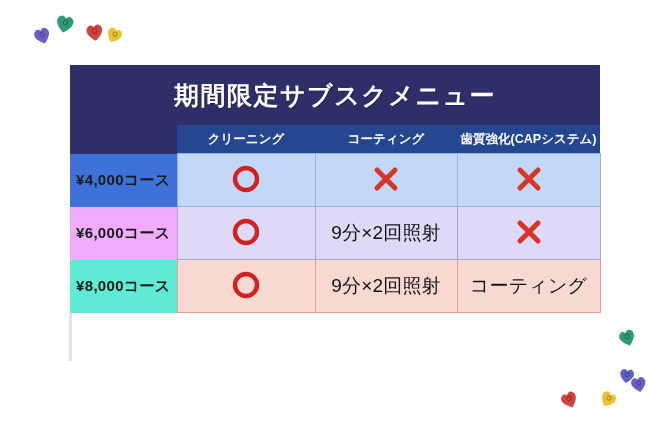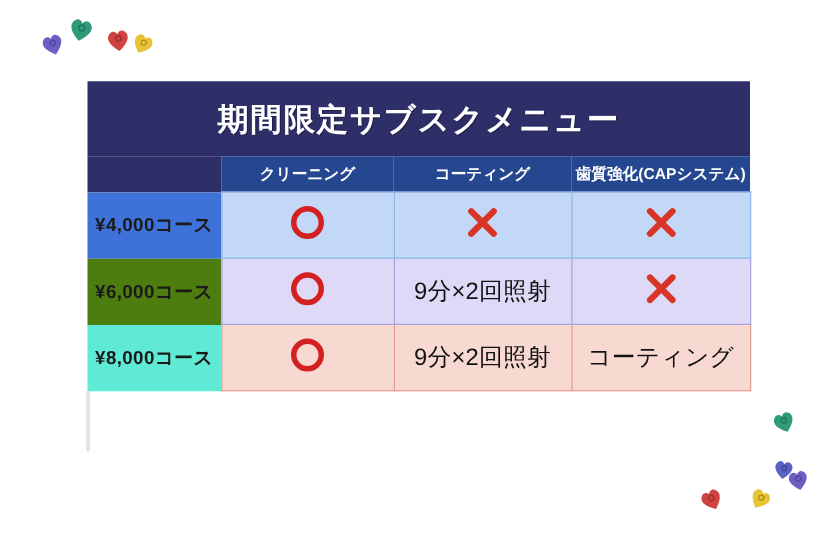--- a/index.html
+++ b/index.html
@@ -81,21 +81,21 @@
   }
 
   
   .row-label {
     color: #ffffff;
     font-size: 14px;
     font-weight: bold;
     letter-spacing: 0.3px;
   }
   .row-1 .row-label { background: #3f72d9; }
-  .row-2 .row-label { background: #4d7c0f; }
+  .row-2 .row-label { background: #f0abfc; }
   .row-3 .row-label { background: #5eead4; }
 
   
   .row-1 .data-cell { background: #c3d8f7; border: 1px solid #8fb4e8; }
   .row-2 .data-cell { background: #ddd9f7; border: 1px solid #a9a3e0; }
   .row-3 .data-cell { background: #f8d9d2; border: 1px solid #e69e8e; }
 
   .mark-circle, .mark-cross {
     display: inline-block;
     line-height: 1;

